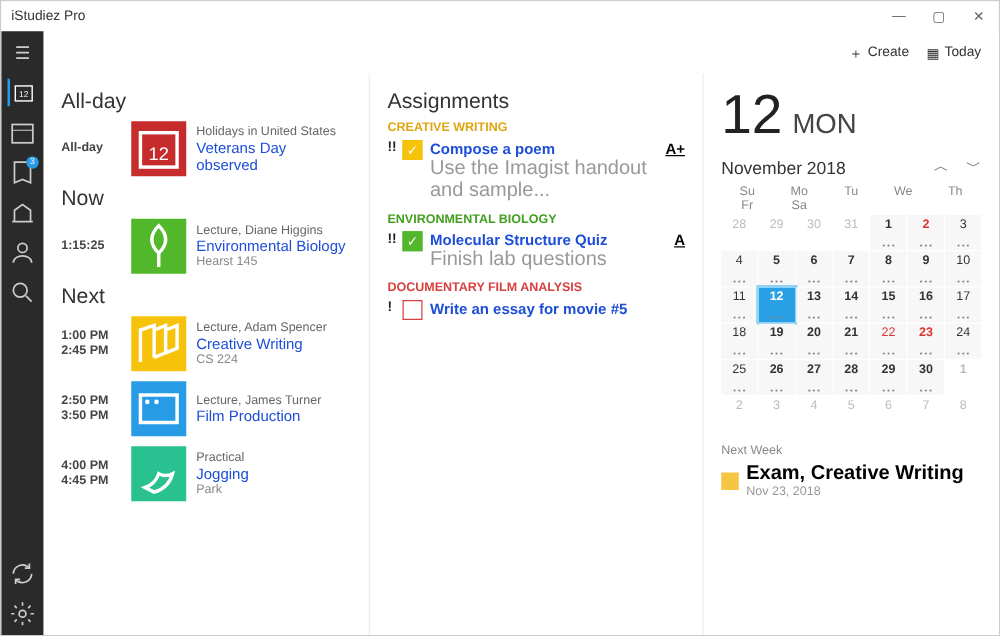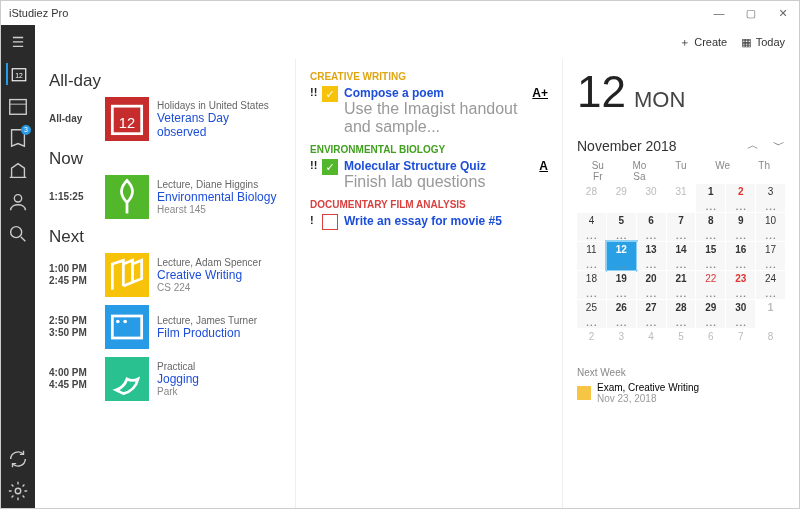--- a/index.html
+++ b/index.html
@@ -33,21 +33,21 @@
 .assign{display:flex;align-items:flex-start;margin:4px 0 8px}
 .assign .pri{width:12px;font-size:11px;color:#222;font-weight:700}
 .assign .cb{width:16px;height:16px;border:1.5px solid;display:flex;align-items:center;justify-content:center;font-size:11px;color:#fff;margin-right:6px;flex-shrink:0}
 .assign .cb.checked{background:var(--c)}
 .assign .atitle{font-size:12px;font-weight:600;color:#1d4ed8}
 .assign .asub{font-size:16px;color:#999}
 .assign .grade{margin-left:auto;font-size:12px;font-weight:700;text-decoration:underline}
 .bigdate{display:flex;align-items:baseline;gap:8px}
 .bigdate .dnum{font-size:44px;font-weight:200;color:#222}
 .bigdate .dname{font-size:22px;font-weight:400;color:#444}
-.monthrow{display:flex;align-items:center;margin-top:20px}
+.monthrow{display:flex;align-items:center;margin-top:8px}
 .monthrow .month{font-size:14px;color:#333}
 .monthrow .arrows{margin-left:auto;display:flex;gap:14px;color:#666;font-size:12px}
 .cal{margin-top:6px}
 .cal .dow{display:grid;grid-template-columns:repeat(5,1fr);font-size:10px;color:#888;text-align:center;margin-bottom:2px}
 .cal .grid{display:grid;grid-template-columns:repeat(7,1fr);gap:1px}
 .cal .cell{height:28px;font-size:10px;color:#333;text-align:center;padding-top:2px;position:relative;background:#f7f7f7}
 .cal .cell.dim{color:#bbb;background:#fff}
 .cal .cell .dots{position:absolute;bottom:1px;left:0;right:0;font-size:6px;line-height:4px}
 .cal .cell.sel{background:#29a0e6;color:#fff;font-weight:700;outline:2px solid #8dd1f5}
 .cal .cell.bold{font-weight:700}
@@ -219,20 +219,21 @@
               <div class="info">
                 <div class="sub">Practical</div>
                 <div class="title">Jogging</div>
                 <div class="loc">Park</div>
               </div>
             </div>
           </div>
       </div>
 
       <div class="col2">
+        <div class="section">Assignments</div>
         <div id="assign-list">
             <div class="cat" style="color:#e0a612">CREATIVE WRITING</div>
             <div class="assign">
               <div class="pri">!!</div>
               <div class="cb checked" style="--c:#f6c20a;border-color:#f6c20a">✓</div>
               <div style="flex:1">
                 <div class="atitle">Compose a poem</div>
                 <div class="asub">Use the Imagist handout and sample...</div>
               </div>
               <div class="grade">A+</div>
@@ -323,20 +324,20 @@
               <div class="cell dim">5</div>
               <div class="cell dim">6</div>
               <div class="cell dim">7</div>
               <div class="cell dim">8</div>
             </div>
         </div>
         <div class="nw">Next Week</div>
         <div class="nwev">
           <span class="flag"></span>
           <div>
-            <div style="font-size:10px;font-weight:400">Exam, Creative Writing</div>
+            <div style="font-size:16px;font-weight:700">Exam, Creative Writing</div>
             <div style="font-size:10px;color:#999">Nov 23, 2018</div>
           </div>
         </div>
       </div>
     </div>
   </div>
 </div>
 
 </body></html>

